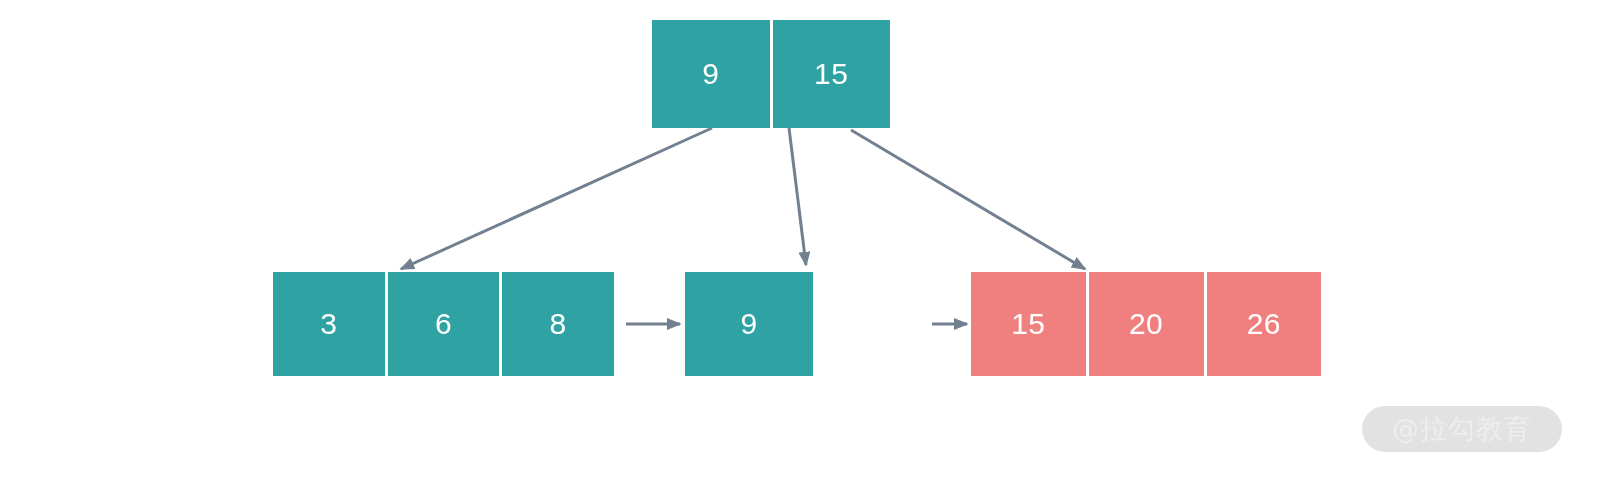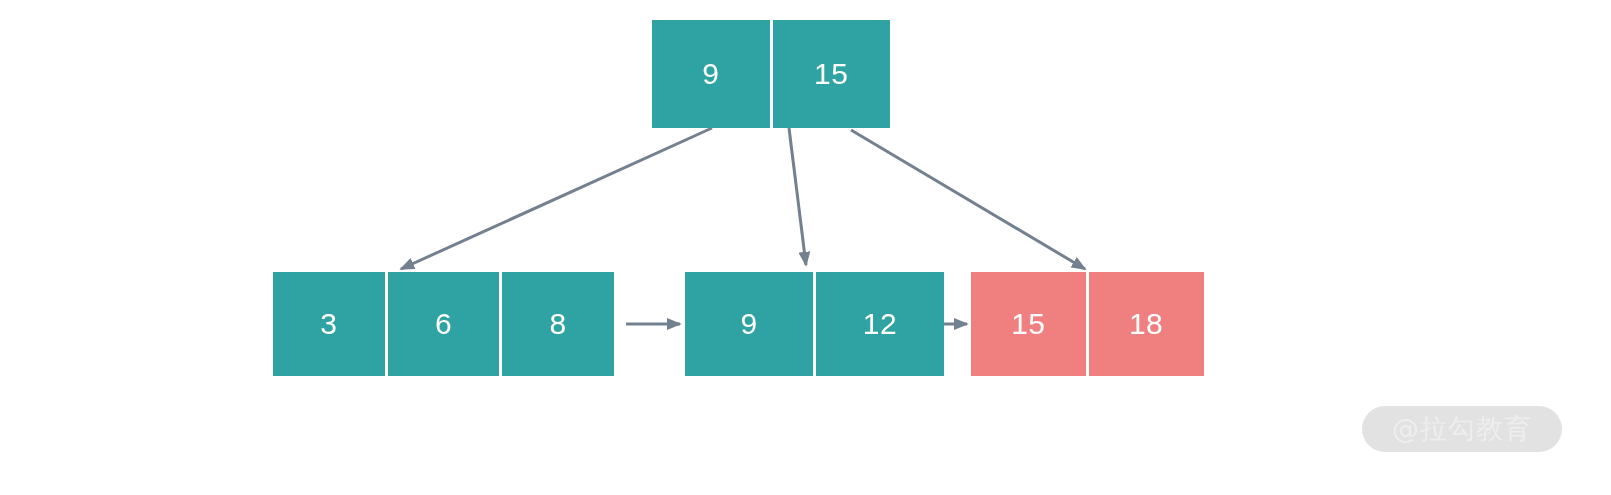--- a/index.html
+++ b/index.html
@@ -138,25 +138,25 @@
   </div>
 
   <div class="node" id="node-leaf-1">
     <div class="cell teal">3</div>
     <div class="cell teal">6</div>
     <div class="cell teal">8</div>
   </div>
 
   <div class="node" id="node-leaf-2">
     <div class="cell teal">9</div>
-    <div class="cell teal">12</div>
   </div>
 
   <div class="node" id="node-leaf-3">
     <div class="cell salmon">15</div>
-    <div class="cell salmon">18</div>
+    <div class="cell salmon">20</div>
+    <div class="cell salmon">26</div>
   </div>
 
   <div id="watermark">
     <span class="wm-text">@拉勾教育</span>
   </div>
 
 </div>
 
 </body></html>

